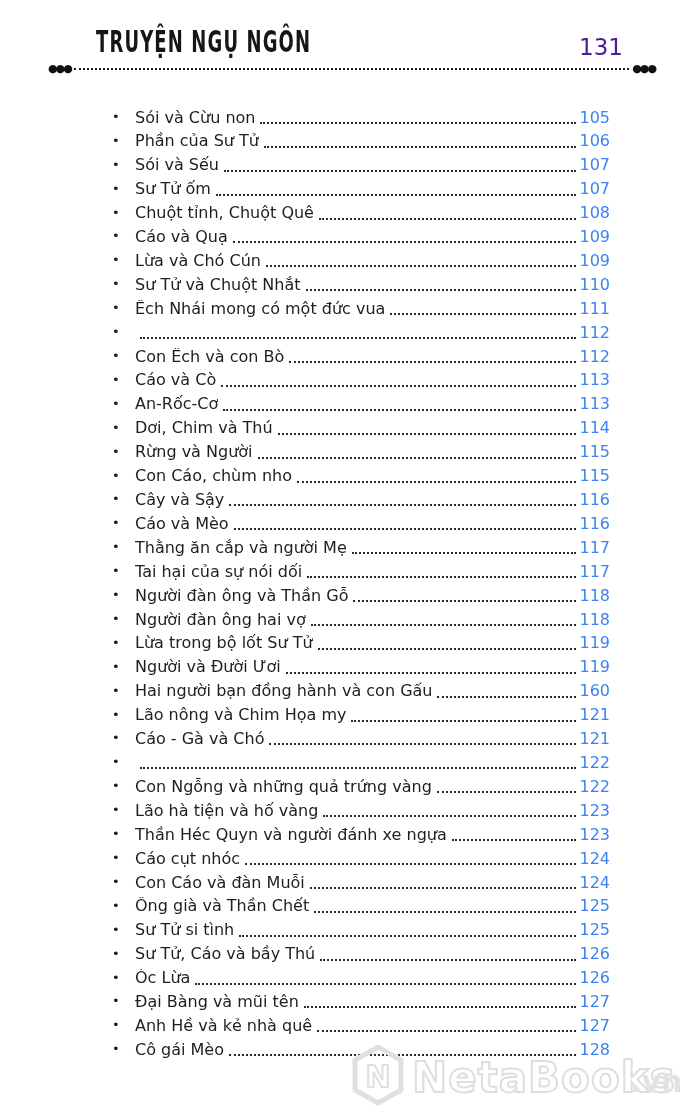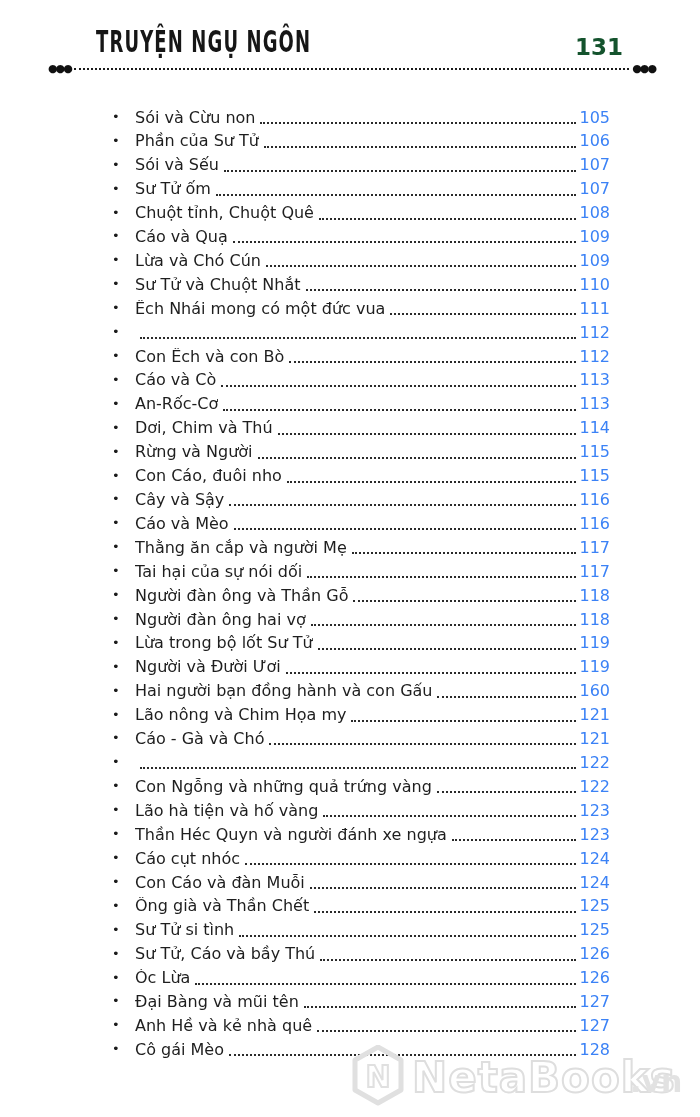--- a/index.html
+++ b/index.html
@@ -27,23 +27,23 @@
     font-size: 24px;
     font-weight: bold;
     letter-spacing: 1.5px;
     transform: scale(0.75, 1.28);
     transform-origin: left bottom;
     white-space: nowrap;
     color: #161616;
   }
   .page-number {
     font-size: 23px;
-    font-weight: 700;
+    font-weight: 400;
     margin-right: 32px;
-    color: #14532d;
+    color: #4c1d95;
   }
 
   
   .rule {
     position: absolute;
     top: 62px; left: 48px; right: 45px;
     height: 14px;
     display: flex;
     align-items: center;
   }
@@ -222,21 +222,21 @@
 
     <div class="toc-row">
       <span class="bullet">•</span>
       <span class="entry-title">Rừng và Người</span>
       <span class="leader"></span>
       <span class="entry-page">115</span>
     </div>
 
     <div class="toc-row">
       <span class="bullet">•</span>
-      <span class="entry-title">Con Cáo, đuôi nho</span>
+      <span class="entry-title">Con Cáo, chùm nho</span>
       <span class="leader"></span>
       <span class="entry-page">115</span>
     </div>
 
     <div class="toc-row">
       <span class="bullet">•</span>
       <span class="entry-title">Cây và Sậy</span>
       <span class="leader"></span>
       <span class="entry-page">116</span>
     </div>

